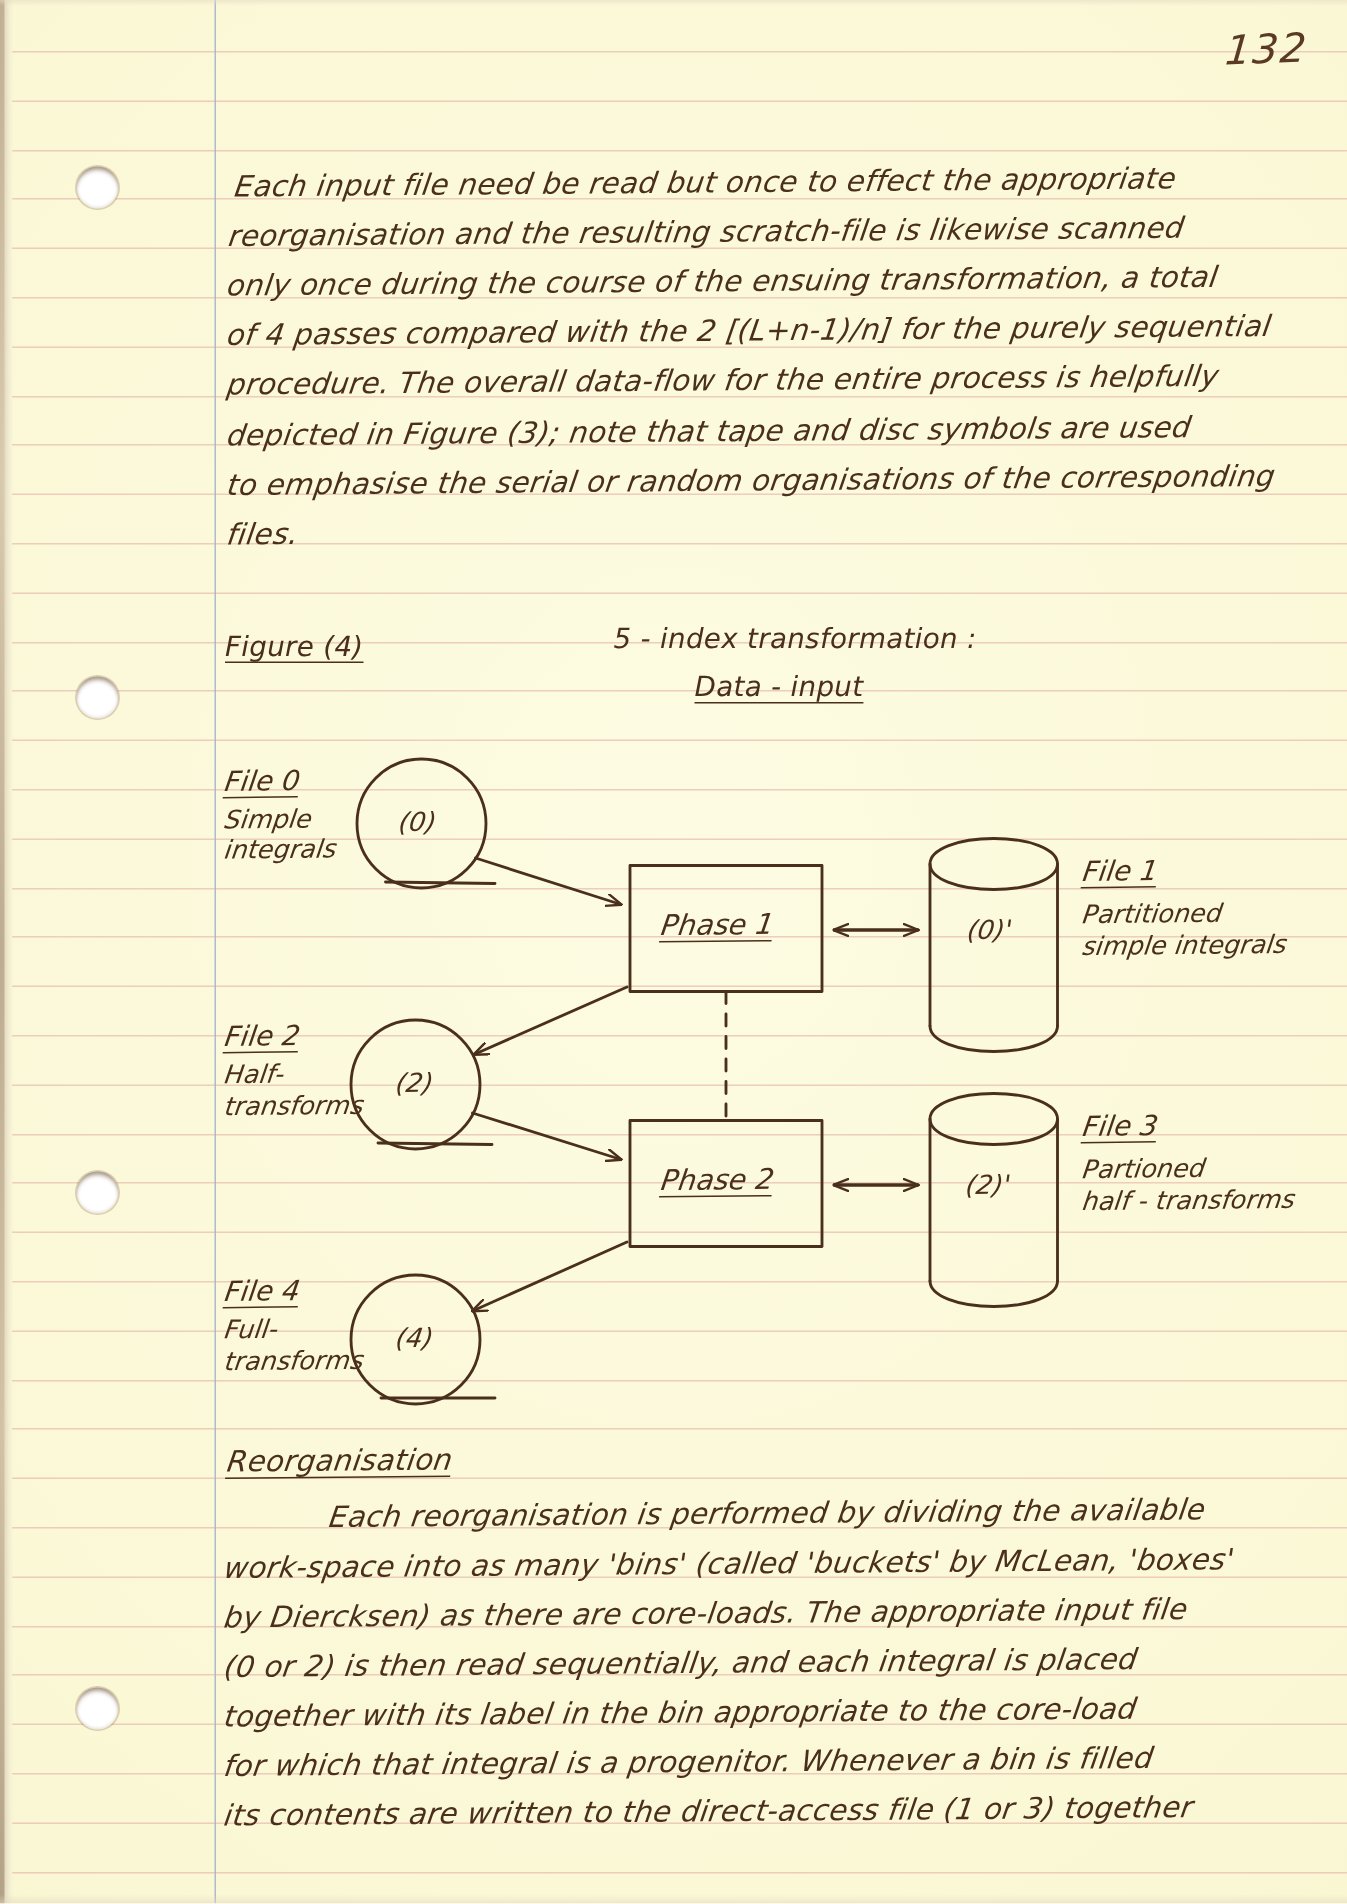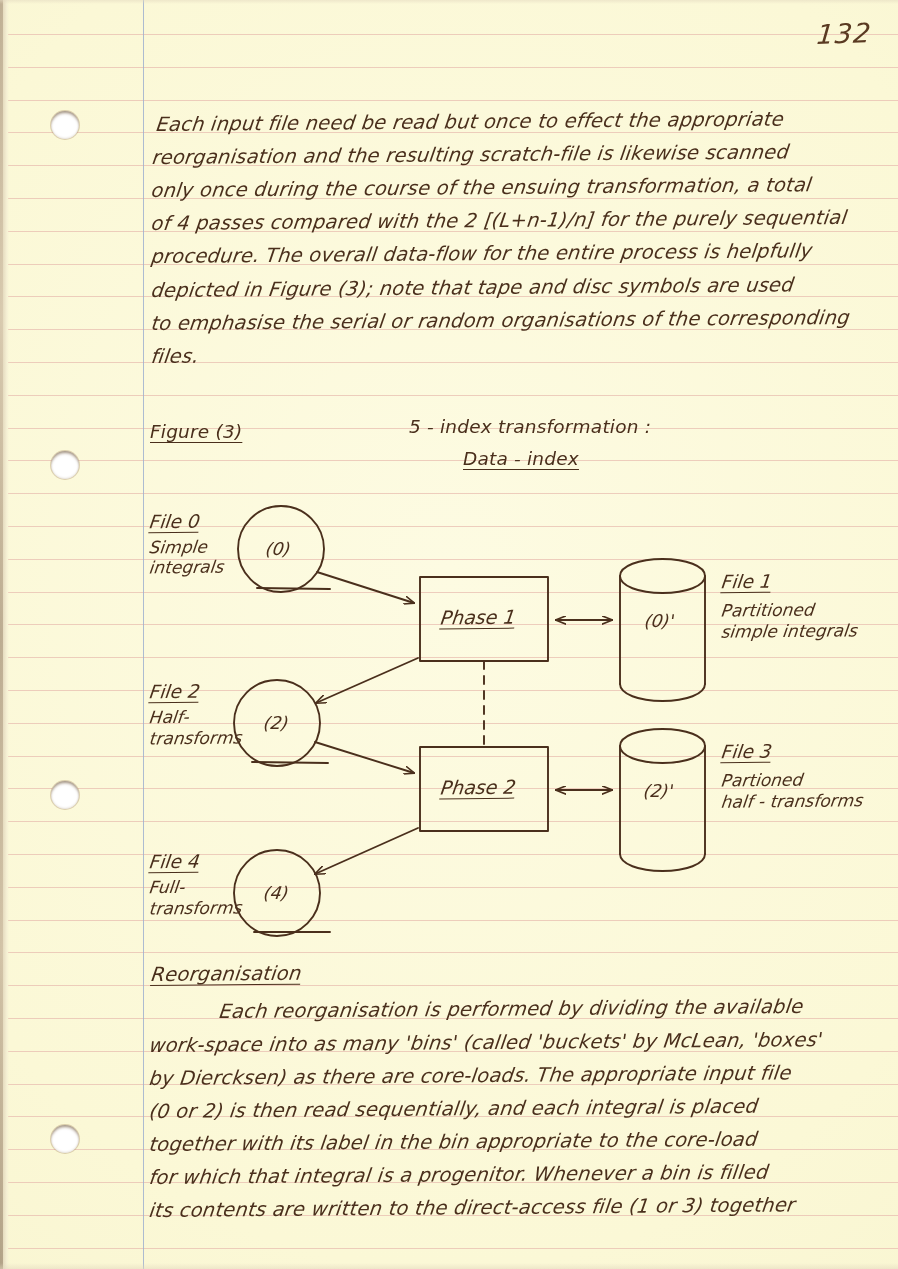--- a/index.html
+++ b/index.html
@@ -155,23 +155,23 @@
 
   <div class="hw body-line" style="left:155px;top:113px;">Each input file need be read but once to effect the appropriate</div>
   <div class="hw body-line" style="left:151px;top:146px;">reorganisation and the resulting scratch-file is likewise scanned</div>
   <div class="hw body-line" style="left:150px;top:179px;">only once during the course of the ensuing transformation, a total</div>
   <div class="hw body-line" style="left:150px;top:212px;">of 4 passes compared with the 2 [(L+n-1)/n] for the purely sequential</div>
   <div class="hw body-line" style="left:150px;top:245px;">procedure. The overall data-flow for the entire process is helpfully</div>
   <div class="hw body-line" style="left:150px;top:279px;">depicted in Figure (3); note that tape and disc symbols are used</div>
   <div class="hw body-line" style="left:150px;top:312px;">to emphasise the serial or random organisations of the corresponding</div>
   <div class="hw body-line" style="left:150px;top:345px;">files.</div>
 
-  <div class="hw fig-title u" style="left:150px;top:421px;">Figure (3)</div>
+  <div class="hw fig-title u" style="left:150px;top:421px;">Figure (4)</div>
   <div class="hw fig-title" style="left:409px;top:416px;">5 - index transformation :</div>
-  <div class="hw fig-title u" style="left:463px;top:448px;">Data - index</div>
+  <div class="hw fig-title u" style="left:463px;top:448px;">Data - input</div>
 
   <div id="figure">
     <svg width="898" height="1269" viewBox="0 0 898 1269" xmlns="http://www.w3.org/2000/svg">
       <defs>
         <marker id="ah" markerWidth="11" markerHeight="9" refX="10" refY="4.5" orient="auto" markerUnits="userSpaceOnUse">
           <path d="M0,0.3 L10.5,4.5 L0,8.7" fill="none" stroke="#4a2f1c" stroke-width="1.6" stroke-linecap="round" stroke-linejoin="round"></path>
         </marker>
       </defs>
       <g fill="none" stroke="#4a2f1c" stroke-width="1.9" stroke-linecap="round" stroke-linejoin="round">
 

